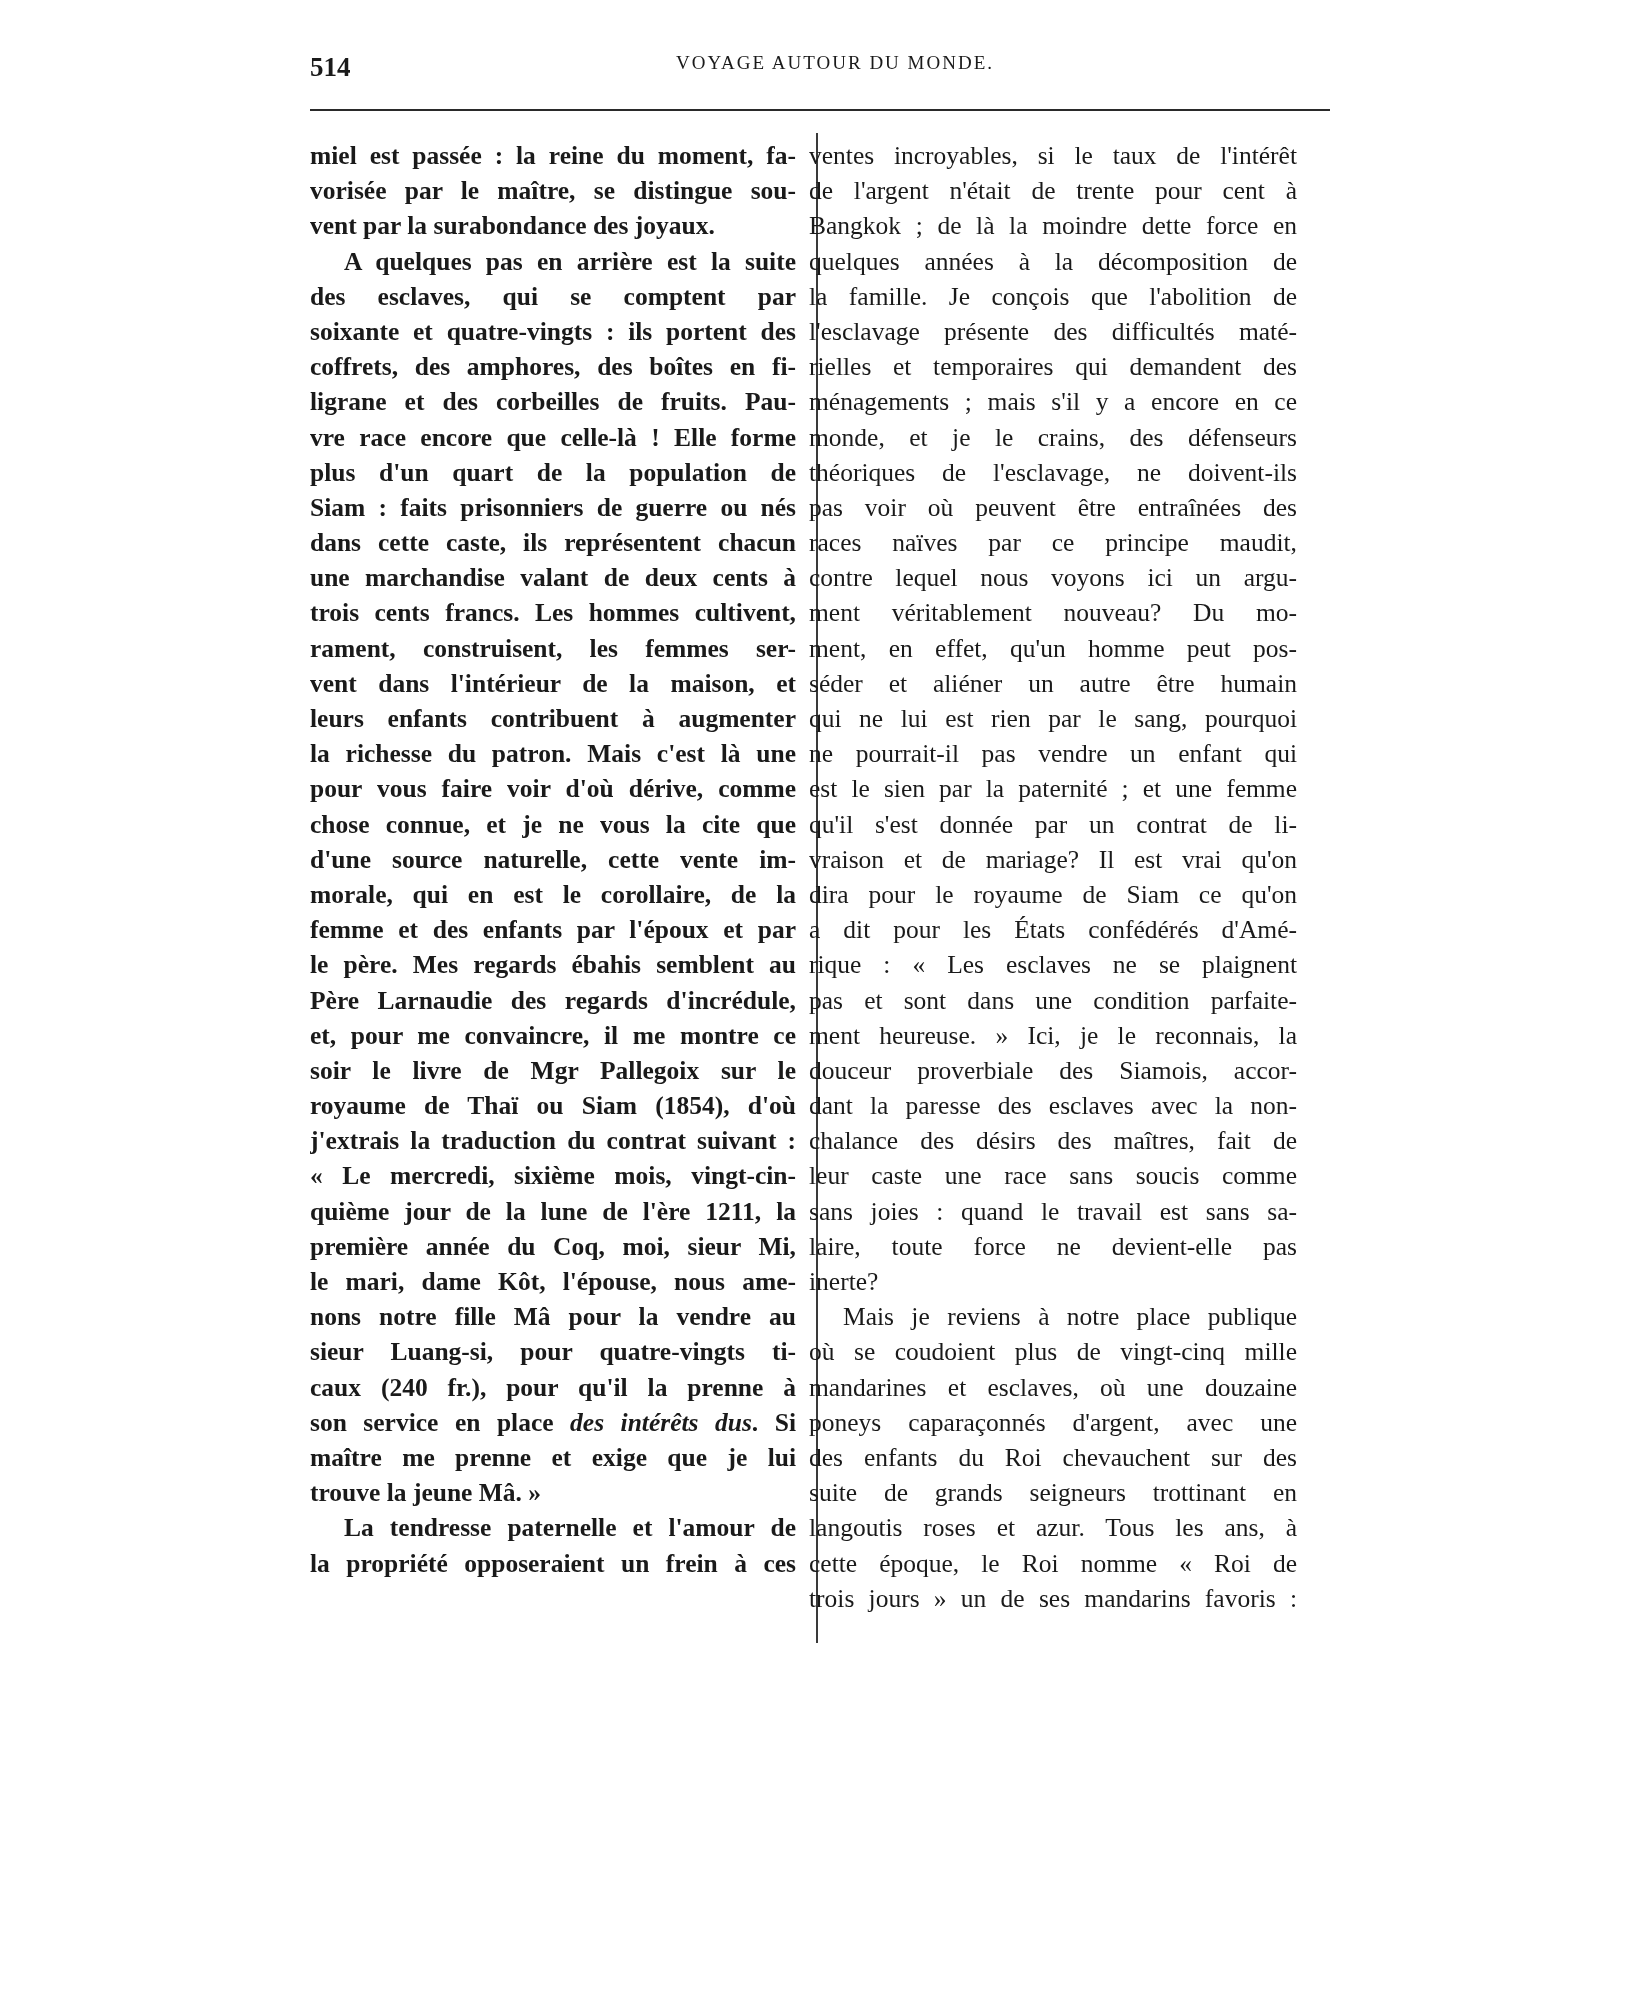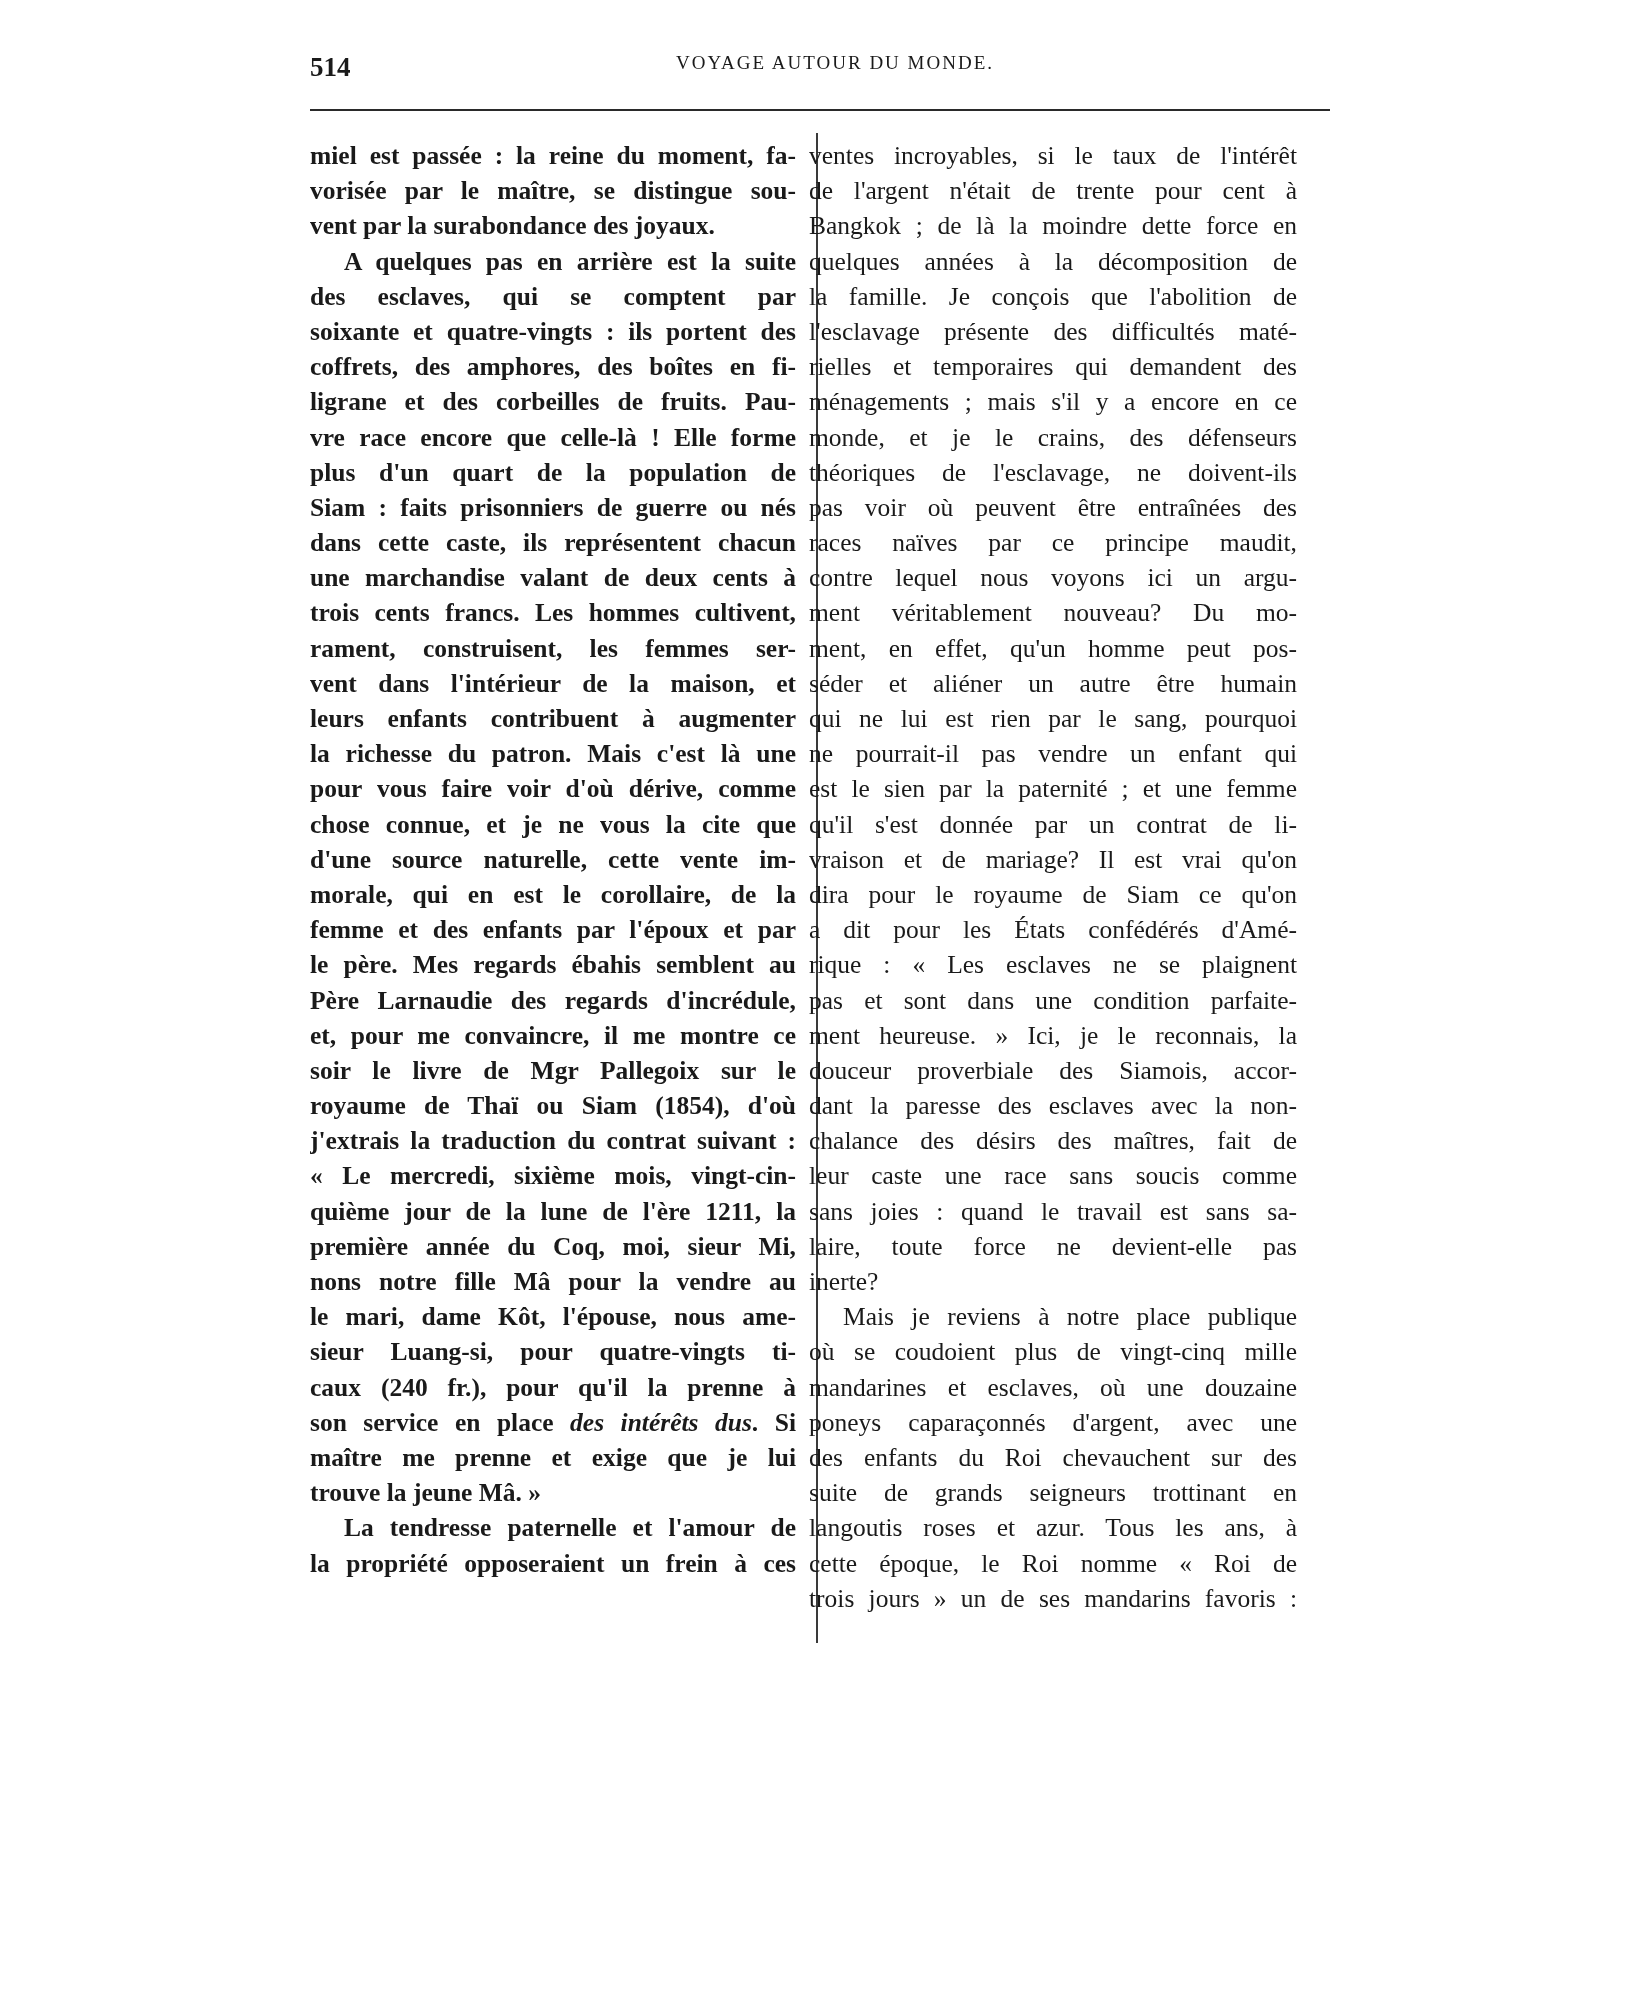--- a/index.html
+++ b/index.html
@@ -125,22 +125,22 @@
     <span class="line">femme et des enfants par l'époux et par</span>
     <span class="line">le père. Mes regards ébahis semblent au</span>
     <span class="line">Père Larnaudie des regards d'incrédule,</span>
     <span class="line">et, pour me convaincre, il me montre ce</span>
     <span class="line">soir le livre de Mgr Pallegoix sur le</span>
     <span class="line">royaume de Thaï ou Siam (1854), d'où</span>
     <span class="line">j'extrais la traduction du contrat suivant :</span>
     <span class="line">« Le mercredi, sixième mois, vingt-cin-</span>
     <span class="line">quième jour de la lune de l'ère 1211, la</span>
     <span class="line">première année du Coq, moi, sieur Mi,</span>
+    <span class="line">le mari, dame Kôt, l'épouse, nous ame-</span>
     <span class="line">nons notre fille Mâ pour la vendre au</span>
-    <span class="line">le mari, dame Kôt, l'épouse, nous ame-</span>
     <span class="line">sieur Luang-si, pour quatre-vingts ti-</span>
     <span class="line">caux (240 fr.), pour qu'il la prenne à</span>
     <span class="line"><span>son service en place </span><span class="it">des intérêts dus</span><span>. Si</span></span>
     <span class="line">maître me prenne et exige que je lui</span>
     <span class="line last">trouve la jeune Mâ. »</span>
     <span class="line indent">La tendresse paternelle et l'amour de</span>
     <span class="line">la propriété opposeraient un frein à ces</span>
   </div>
 <div class="column-divider"></div>
 <div class="column col-right" id="col-right">

